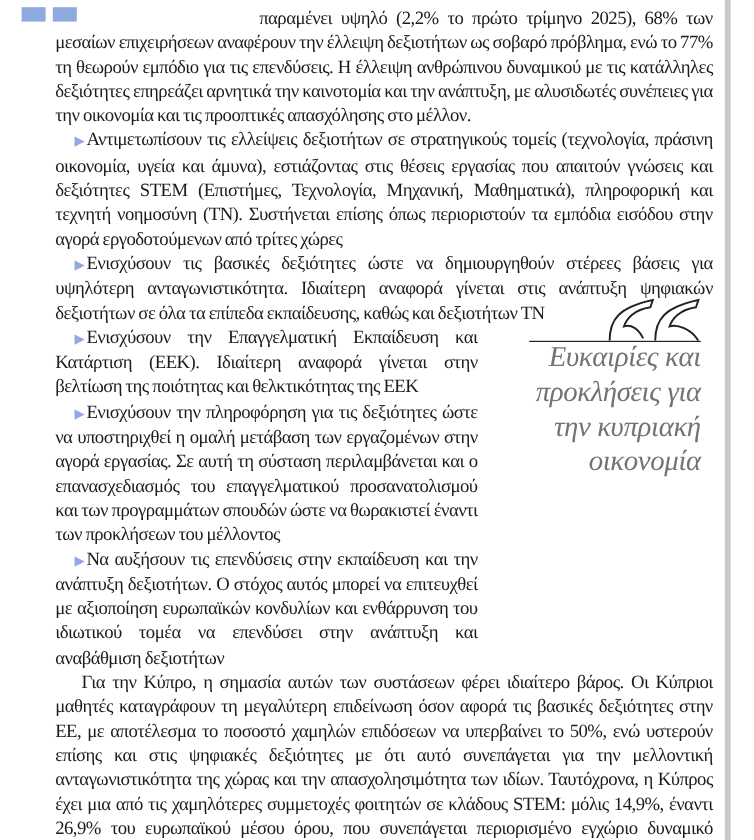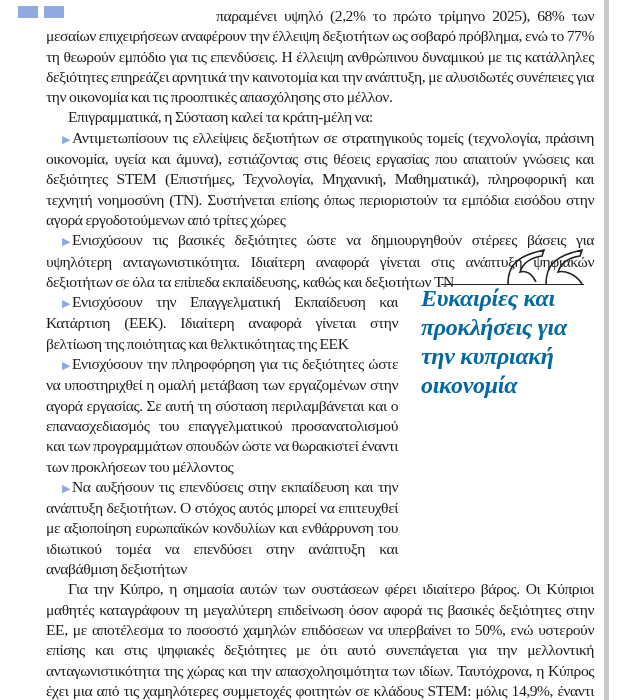--- a/index.html
+++ b/index.html
@@ -14,36 +14,35 @@
   .col p { margin:0; }
   .ind { text-indent:22px; }
   .bl { text-indent:16px; }
   .bullet { color:#8eaadf; font-size:11px; display:inline-block; width:10px; text-indent:0; }
   .narrow { width:352px; }
   .dropcap { position:absolute; left:18px; top:-6px; width:50px; height:12px; }
   .dropcap span { position:absolute; top:0; width:20px; height:12px; background:#8eaadf; }
   .quote { position:absolute; left:441px; top:232px; width:143px; }
   .quote .marks { position:absolute; left:65px; top:0; width:78px; height:40px; }
   .quote .rule { position:absolute; left:0; top:40px; width:143px; height:1.4px; background:#222; }
-  .quote .txt { position:absolute; left:-20px; top:40px; width:163px; 
+  .quote .txt { position:absolute; left:-20px; top:40px; width:163px; text-align:right;
          font-family:"Liberation Serif", serif; font-style:italic; font-size:24px; line-height:29px;
-         color:#0369a1; letter-spacing:-0.3px;font-weight:bold; }
+         color:#737373; letter-spacing:-0.3px; }
 </style>
 </head>
 <body>
 
 <div class="page">
   <div class="dropcap">
     <span style="left:0"></span>
       <span style="left:26px"></span>
   </div>
 
   <div class="col">
     <p class="" style="text-indent:170px">παραμένει υψηλό (2,2% το πρώτο τρίμηνο 2025), 68% των μεσαίων επιχειρήσεων αναφέρουν την έλλειψη δεξιοτήτων ως σοβαρό πρόβλημα, ενώ το 77% τη θεωρούν εμπόδιο για τις επενδύσεις. Η έλλειψη ανθρώπινου δυναμικού με τις κατάλληλες δεξιότητες επηρεάζει αρνητικά την καινοτομία και την ανάπτυξη, με αλυσιδωτές συνέπειες για την οικονομία και τις προοπτικές απασχόλησης στο μέλλον.</p>
-    <p class="ind">Επιγραμματικά, η Σύσταση καλεί τα κράτη-μέλη να:</p>
 
     <p class="bl"><span class="bullet">▶</span><span>Αντιμετωπίσουν τις ελλείψεις δεξιοτήτων σε στρατηγικούς τομείς (τεχνολογία, πράσινη οικονομία, υγεία και άμυνα), εστιάζοντας στις θέσεις εργασίας που απαιτούν γνώσεις και δεξιότητες STEM (Επιστήμες, Τεχνολογία, Μηχανική, Μαθηματικά), πληροφορική και τεχνητή νοημοσύνη (ΤΝ). Συστήνεται επίσης όπως περιοριστούν τα εμπόδια εισόδου στην αγορά εργοδοτούμενων από τρίτες χώρες</span></p>
     <p class="bl"><span class="bullet">▶</span><span>Ενισχύσουν τις βασικές δεξιότητες ώστε να δημιουργηθούν στέρεες βάσεις για υψηλότερη ανταγωνιστικότητα. Ιδιαίτερη αναφορά γίνεται στις ανάπτυξη ψηφιακών δεξιοτήτων σε όλα τα επίπεδα εκπαίδευσης, καθώς και δεξιοτήτων ΤΝ</span></p>
     <p class="bl narrow"><span class="bullet">▶</span><span>Ενισχύσουν την Επαγγελματική Εκπαίδευση και Κατάρτιση (ΕΕΚ). Ιδιαίτερη αναφορά γίνεται στην βελτίωση της ποιότητας και θελκτικότητας της ΕΕΚ</span></p>
     <p class="bl" style="width:352px"><span class="bullet">▶</span><span>Ενισχύσουν την πληροφόρηση για τις δεξιότητες ώστε να υποστηριχθεί η ομαλή μετάβαση των εργαζομένων στην αγορά εργασίας. Σε αυτή τη σύσταση περιλαμβάνεται και ο επανασχεδιασμός του επαγγελματικού προσανατολισμού και των προγραμμάτων σπουδών ώστε να θωρακιστεί έναντι των προκλήσεων του μέλλοντος</span></p>
     <p class="bl narrow"><span class="bullet">▶</span><span>Να αυξήσουν τις επενδύσεις στην εκπαίδευση και την ανάπτυξη δεξιοτήτων. Ο στόχος αυτός μπορεί να επιτευχθεί με αξιοποίηση ευρωπαϊκών κονδυλίων και ενθάρρυνση του ιδιωτικού τομέα να επενδύσει στην ανάπτυξη και αναβάθμιση δεξιοτήτων</span></p>
 
     <p class="ind">Για την Κύπρο, η σημασία αυτών των συστάσεων φέρει ιδιαίτερο βάρος. Οι Κύπριοι μαθητές καταγράφουν τη μεγαλύτερη επιδείνωση όσον αφορά τις βασικές δεξιότητες στην ΕΕ, με αποτέλεσμα το ποσοστό χαμηλών επιδόσεων να υπερβαίνει το 50%, ενώ υστερούν επίσης και στις ψηφιακές δεξιότητες με ότι αυτό συνεπάγεται για την μελλοντική ανταγωνιστικότητα της χώρας και την απασχολησιμότητα των ιδίων. Ταυτόχρονα, η Κύπρος έχει μια από τις χαμηλότερες συμμετοχές φοιτητών σε κλάδους STEM: μόλις 14,9%, έναντι 26,9% του ευρωπαϊκού μέσου όρου, που συνεπάγεται περιορισμένο εγχώριο δυναμικό επιστημόνων και τεχνικών για τις ανάγκες της ψηφιακής και πράσινης οικονομίας του αύριο. Χαμηλό είναι επίσης το ποσοστό της συμμετοχής ενηλίκων σε προγράμματα εκπαίδευσης και κατάρτισης (28.3% σε σχέση με τον μέσο όρο της ΕΕ (39.5%).</p>
 
   </div>

